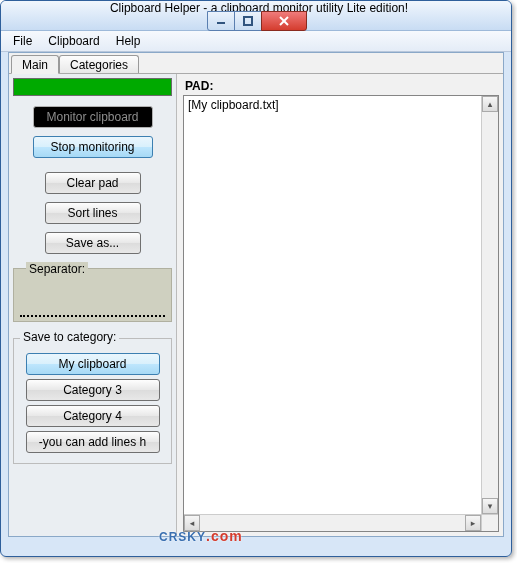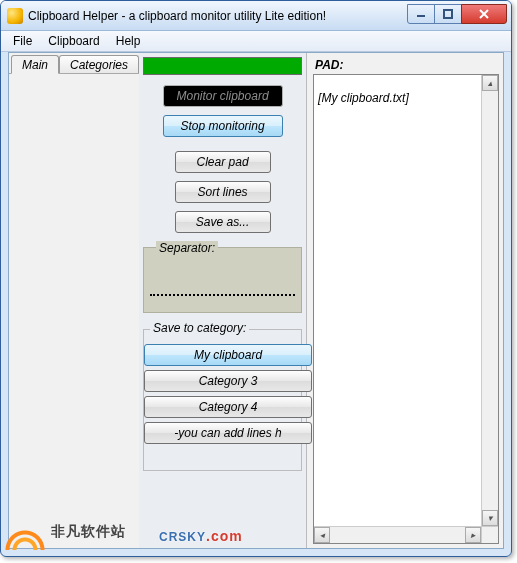--- a/index.html
+++ b/index.html
@@ -15,20 +15,21 @@
     display: flex; flex-direction: column;
     position: relative;
   }
   .titlebar {
     height: 30px;
     background: linear-gradient(#f0f6fd,#c8dcf3);
     border-bottom: 1px solid #9db9d9;
     display: flex; align-items: center;
     padding-left: 6px;
     border-radius: 5px 5px 0 0;
+    flex-direction: column;
   }
   .title-icon {
     width: 16px; height: 16px; margin-right: 5px;
     background: radial-gradient(circle at 30% 30%, #ffe680 0%, #f5b400 60%, #c97e00 100%);
     border-radius: 3px;
     position: relative;
   }
   .title-text { color: #000; font-size: 12px; flex: 0 0 auto; }
   .title-spacer { flex: 1; }
   .winbtns { display: flex; height: 20px; margin-right: 4px; margin-top:-4px;}
@@ -57,24 +58,24 @@
     background: linear-gradient(#f6f9fd,#e4ecf7);
     border-bottom: 1px solid #b8c7db;
     display:flex; align-items:center;
     padding-left:4px;
   }
   .menu-item { padding: 2px 8px; cursor:default; }
 
   
   .client {
     flex:1;
-    margin: 0 7px 7px 7px;
+    margin: 0 7px 19px 7px;
     border:1px solid #8aa8c8;
     background:#f1f1f1;
-    display:flex; flex-direction:row;font-style:italic;
+    display:flex; flex-direction:column;
   }
   .tabs {
     height: 21px;
     display:flex;
     background:#f1f1f1;
     border-bottom:1px solid #aaa;
     padding-left:2px; padding-top:2px;
   }
   .tab {
     padding: 2px 10px 0 10px;
@@ -123,37 +124,37 @@
     border-radius:3px;
     background: linear-gradient(#fefefe,#e8e8e8 49%,#dcdcdc 50%,#e8e8e8);
     text-align:center;
     cursor:default;
   }
   .btn.disabled { color:#8d8d8d; border-color:#b0b0b0; background:#000000;}
   .btn.blue {
     border:1px solid #3c7fb1;
     background: linear-gradient(#eaf6fd,#d9f0fc 49%,#bee6fd 50%,#a7d9f5);
   }
-  .btn.full { width: 168px; }
+  .btn.full { width: 134px; }
 
   .group {
     border:1px solid #bcbcbc;
     margin-top:8px;
-    padding-bottom:22px;
+    padding-bottom:6px;
   }
   .group-label {
     display:inline-block;
     background:#eaeef2;
     position:relative; top:-9px; left:6px;
     padding:0 3px;
   }
   .separator-box {
     background:#cfd0c0;
     border:1px solid #b0b0a0;
-    height:66px;
+    height:54px;
     margin-top:-4px;
     position:relative;
     padding:6px;
   }
   .separator-line {
     border-top:2px dotted #000;
     margin-top:26px;
     width: 100%;
   }
 
@@ -170,21 +171,21 @@
   .pad-label { font-weight:bold; margin:2px 0 2px 2px;}
   .pad-area {
     flex:1;
     border:1px solid #858585;
     background:#fff;
     position:relative;
     display:flex; flex-direction:column;
   }
   .pad-text {
     flex:1;
-    padding:16px 4px;
+    padding:2px 4px;
     color:#000;
     overflow:auto;
   }
   .scrollbar-v {
     width:17px;
     background:#f0f0f0;
     border-left:1px solid #ccc;
     position:absolute; right:0; top:0; bottom:17px;
     display:flex; flex-direction:column; justify-content:space-between;
   }
@@ -323,21 +324,17 @@
             <div class="sb-btn">◂</div>
             <div class="sb-btn">▸</div>
           </div>
           <div class="sb-corner"></div>
         </div>
       </div>
 
     </div>
   </div>
 
-  <div class="watermark">
-    <div class="wm-logo"></div>
-    <span class="wm-text1">非凡软件站</span>
-  </div>
   <div class="wm-block2">
     <span>CRSKY</span><span class="dot">.com</span>
   </div>
 
 </div>
 
 </body></html>

